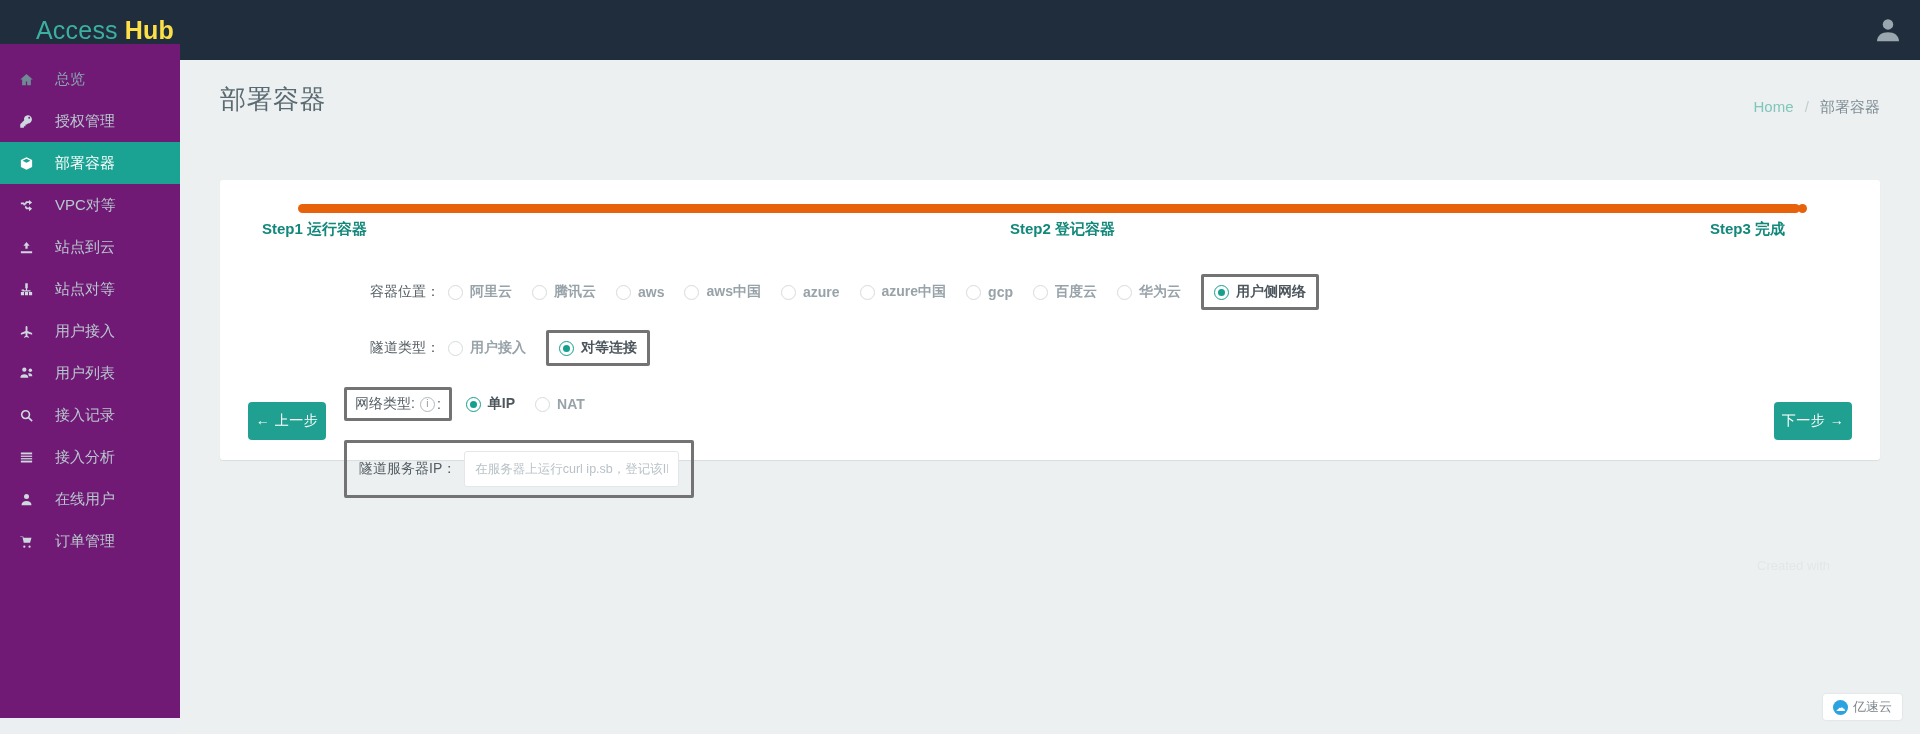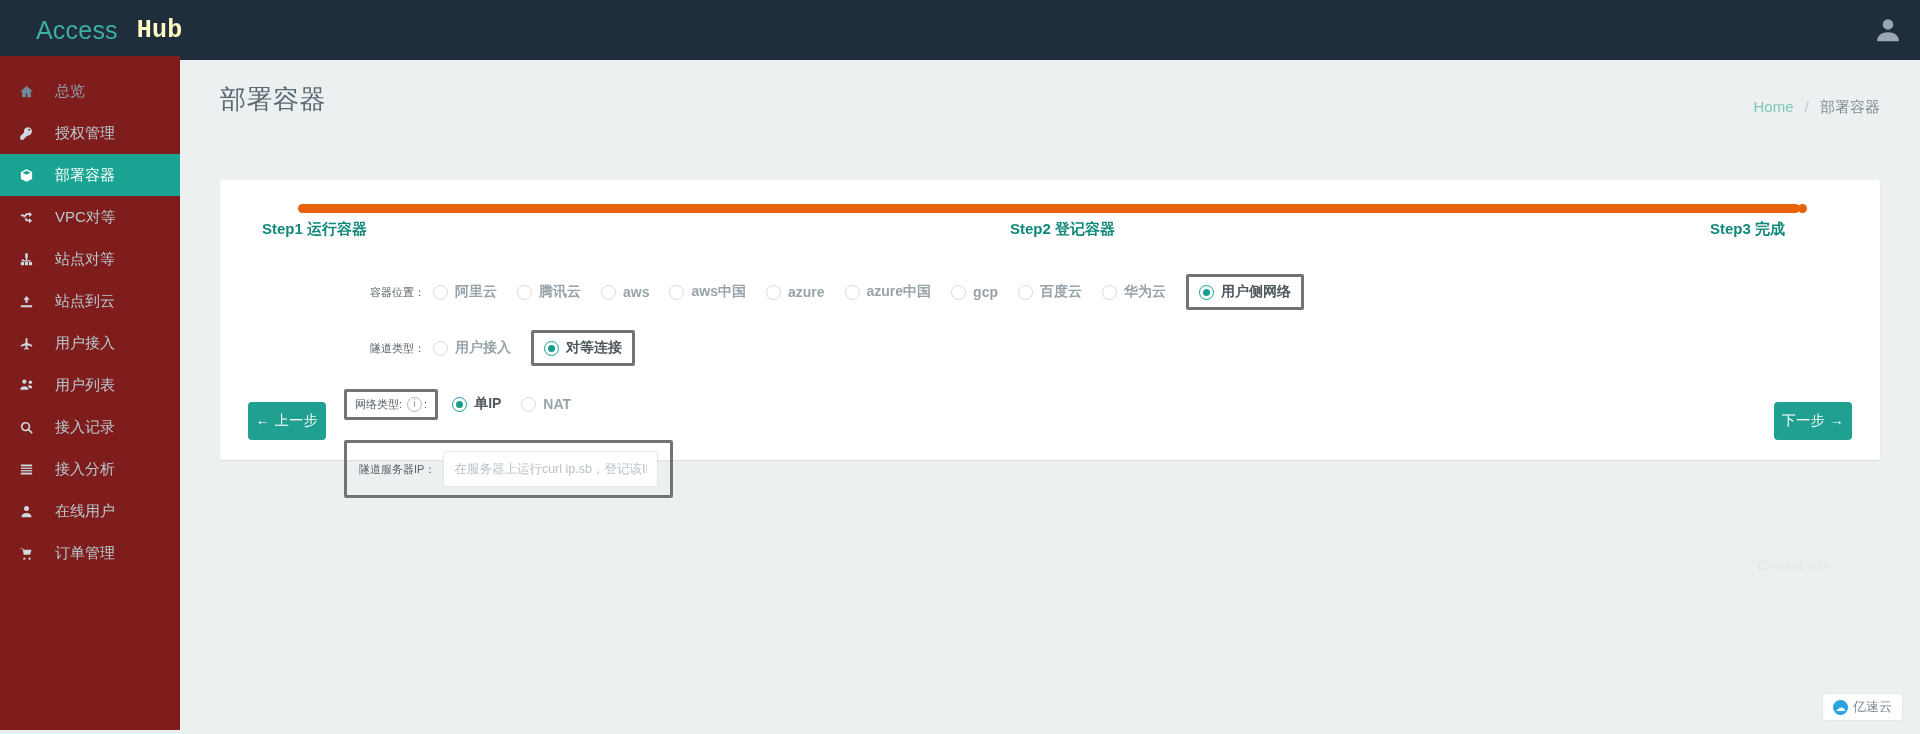--- a/index.html
+++ b/index.html
@@ -19,34 +19,34 @@
     background: #1f2d3d;
     display: flex; align-items: center;
   }
   .brand {
     width: 180px; height: 60px;
     display: flex; align-items: center;
     padding-left: 36px;
     font-size: 25px; letter-spacing: .2px;
   }
   .brand .b1 { color: #3bb0a0; font-weight: 400; }
-  .brand .b2 { color: #fef9c3; font-weight: 700; margin-left: 19px; font-family: Liberation Mono, monospace; }
+  .brand .b2 { color: #fde047; font-weight: 700; margin-left: 7px; }
   .topbar-spacer { flex: 1; }
   .avatar-btn {
     width: 64px; height: 60px;
     display: flex; align-items: center; justify-content: center;
     cursor: pointer;
   }
   .avatar-btn svg { display: block; }
 
   
   .sidebar {
-    position: absolute; top: 56px; left: 0;
+    position: absolute; top: 44px; left: 0;
     width: 180px; height: 674px;
-    background: #7f1d1d;
+    background: #701a75;
     padding-top: 14px;
   }
   .nav-item {
     height: 42px;
     display: flex; align-items: center;
     padding-left: 16px;
     color: #b8c7ce;
     font-size: 15px;
     cursor: pointer;
     border-left: 3px solid transparent;
@@ -125,21 +125,21 @@
 
   
   .form-area { padding: 22px 0 0 0; }
   .frow {
     display: flex; align-items: center;
     min-height: 40px;
     margin-bottom: 16px;
     padding-left: 150px;
   }
   .flabel {
-    font-size: 11px; color: #555e64;
+    font-size: 14px; color: #555e64;
     white-space: nowrap;
     margin-right: 8px;
   }
   .opt {
     display: flex; align-items: center;
     margin-right: 20px;
     cursor: pointer;
     white-space: nowrap;
   }
   .radio {
@@ -281,33 +281,33 @@
         <svg width="15" height="15" viewBox="0 0 24 24" fill="#cdd9de">
             <path d="M16 3l5 4-5 4V8h-3.2l-2 3-1.8-2.6L11.3 5H16zM3 7h5l2 3-1.8 2.6L6.6 10H3zm13 6l5 4-5 4v-3h-4.7l-2.1-3.4L11 12l1.8 3H16z"></path>
           </svg>
       </span>
       <span class="nav-label">VPC对等</span>
     </div>
 
     <div class="nav-item">
       <span class="nav-ico">
         <svg width="15" height="15" viewBox="0 0 24 24" fill="#cdd9de">
+            <path d="M12 3l5 6h-3.2v5h-3.6V9H7zM3 18h18v3H3z"></path>
+          </svg>
+      </span>
+      <span class="nav-label">站点到云</span>
+    </div>
+
+    <div class="nav-item">
+      <span class="nav-ico">
+        <svg width="15" height="15" viewBox="0 0 24 24" fill="#cdd9de">
             <path d="M10 2h4v4h-4zM4 12h4v2H4zm6-6h4v4h-4zM3 16h5v5H3zm6.5 0h5v5h-5zM16 16h5v5h-5zM11 9h2v6h-2zM5.5 13h13v2h-13z"></path>
           </svg>
       </span>
       <span class="nav-label">站点对等</span>
-    </div>
-
-    <div class="nav-item">
-      <span class="nav-ico">
-        <svg width="15" height="15" viewBox="0 0 24 24" fill="#cdd9de">
-            <path d="M12 3l5 6h-3.2v5h-3.6V9H7zM3 18h18v3H3z"></path>
-          </svg>
-      </span>
-      <span class="nav-label">站点到云</span>
     </div>
 
     <div class="nav-item">
       <span class="nav-ico">
         <svg width="15" height="15" viewBox="0 0 24 24" fill="#cdd9de">
             <path d="M21 14.5L13.5 11V4.6a1.5 1.5 0 10-3 0V11L3 14.5V17l7.5-2.2v4L8 20.6V22l4-1.2 4 1.2v-1.4l-2.5-1.8v-4L21 17z"></path>
           </svg>
       </span>
       <span class="nav-label">用户接入</span>
     </div>

